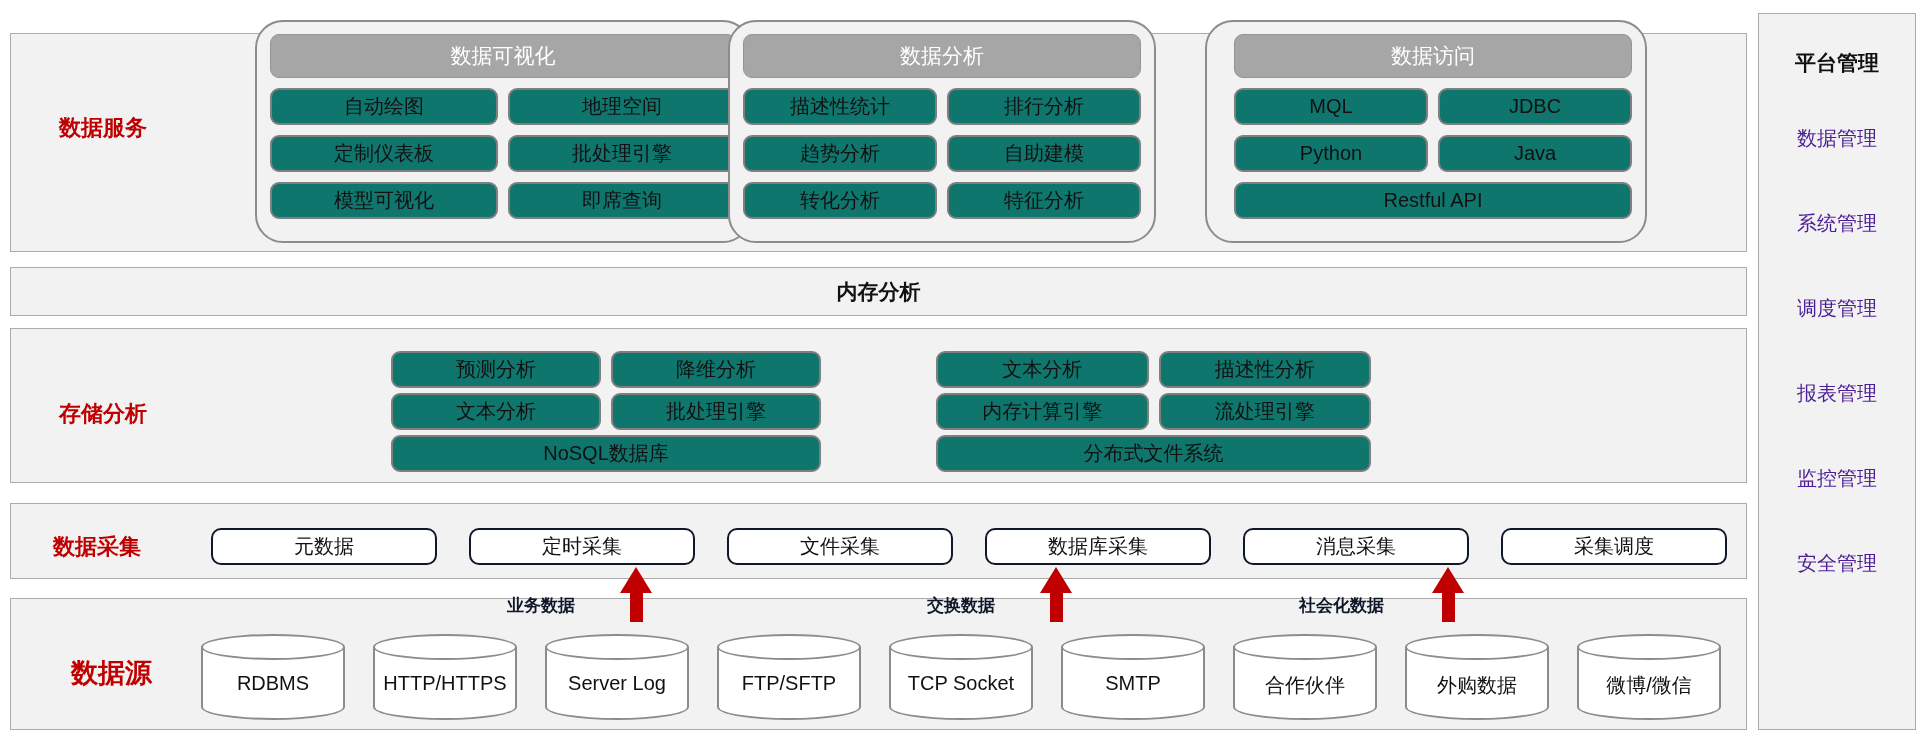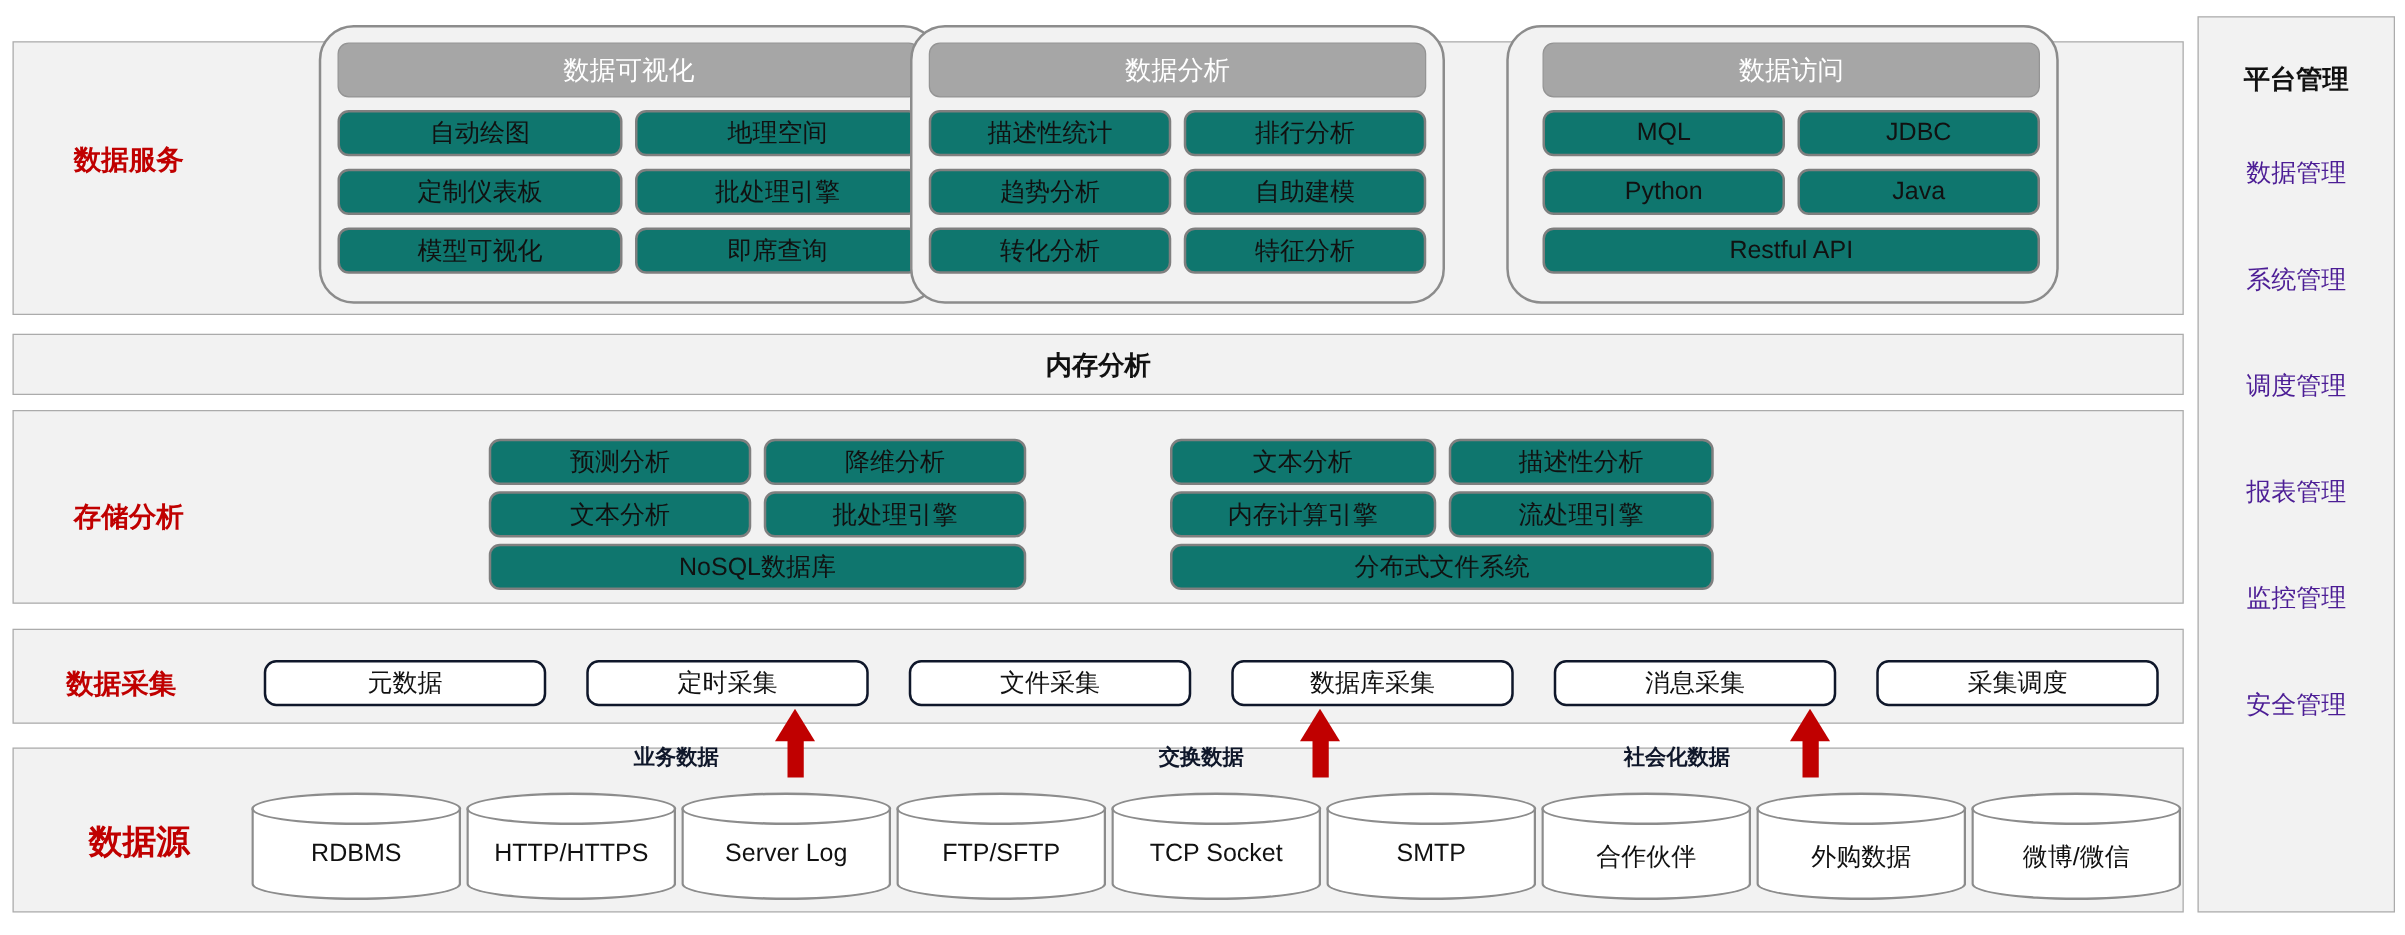--- a/index.html
+++ b/index.html
@@ -37,21 +37,21 @@
   .cluster{position:absolute;top:22px;display:grid;grid-template-columns:1fr 1fr;gap:5px 10px;}
   #cluster-0{left:380px;width:430px;}
   #cluster-1{left:925px;width:435px;}
 
   
   .cbox{position:absolute;top:24px;width:226px;height:37px;background:#fff;border:2px solid #0f172a;
         border-radius:10px;display:flex;align-items:center;justify-content:center;font-size:20px;
         box-sizing:border-box;}
 
   
-  .cyl{position:absolute;top:35px;width:168px;height:86px;}
+  .cyl{position:absolute;top:35px;width:144px;height:86px;}
   .cyl-top{position:absolute;left:0;right:0;top:0;height:26px;background:#fff;
            border:2px solid #8C8C8C;border-radius:50%;box-sizing:border-box;z-index:2;}
   .cyl-body{position:absolute;left:0;right:0;top:13px;bottom:0;background:#fff;
             border:2px solid #8C8C8C;border-top:none;box-sizing:border-box;
             border-radius:0 0 50% 50% / 0 0 13px 13px;}
   .cyl-label{position:absolute;left:0;right:0;top:38px;text-align:center;font-size:20px;z-index:3;
              white-space:nowrap;}
 
   
   .arrow{position:absolute;top:567px;width:32px;z-index:5;}

